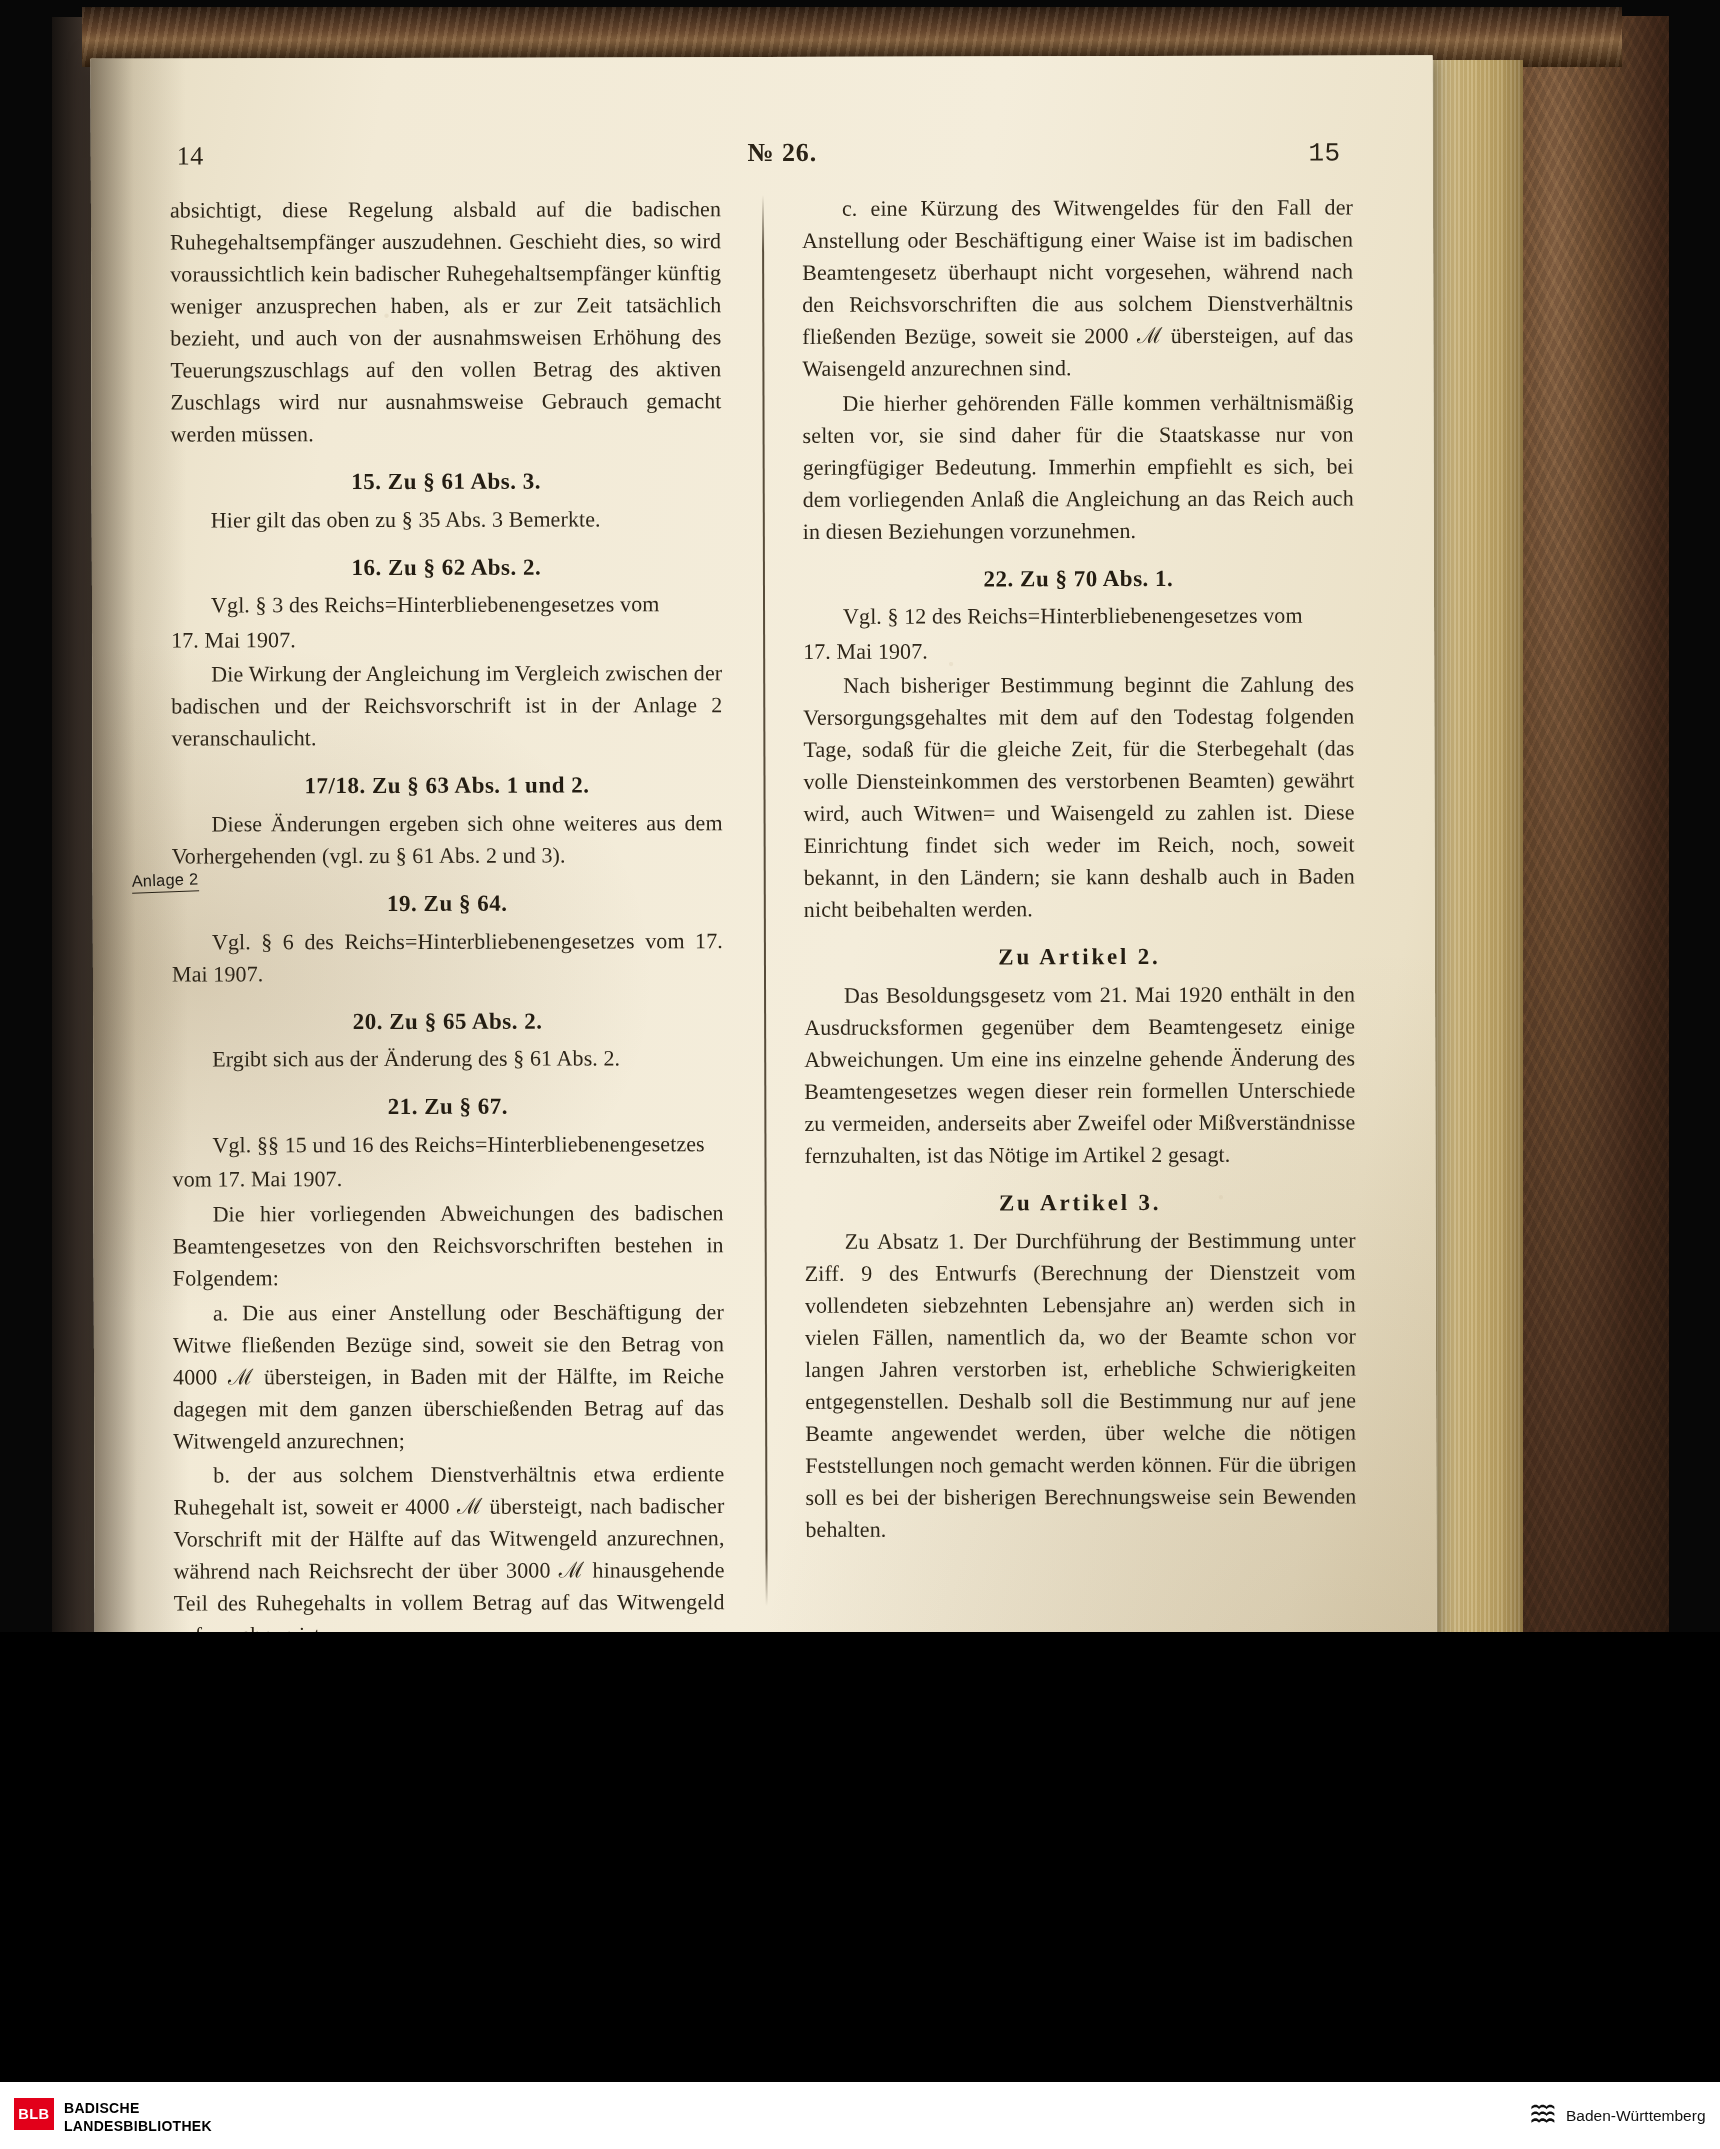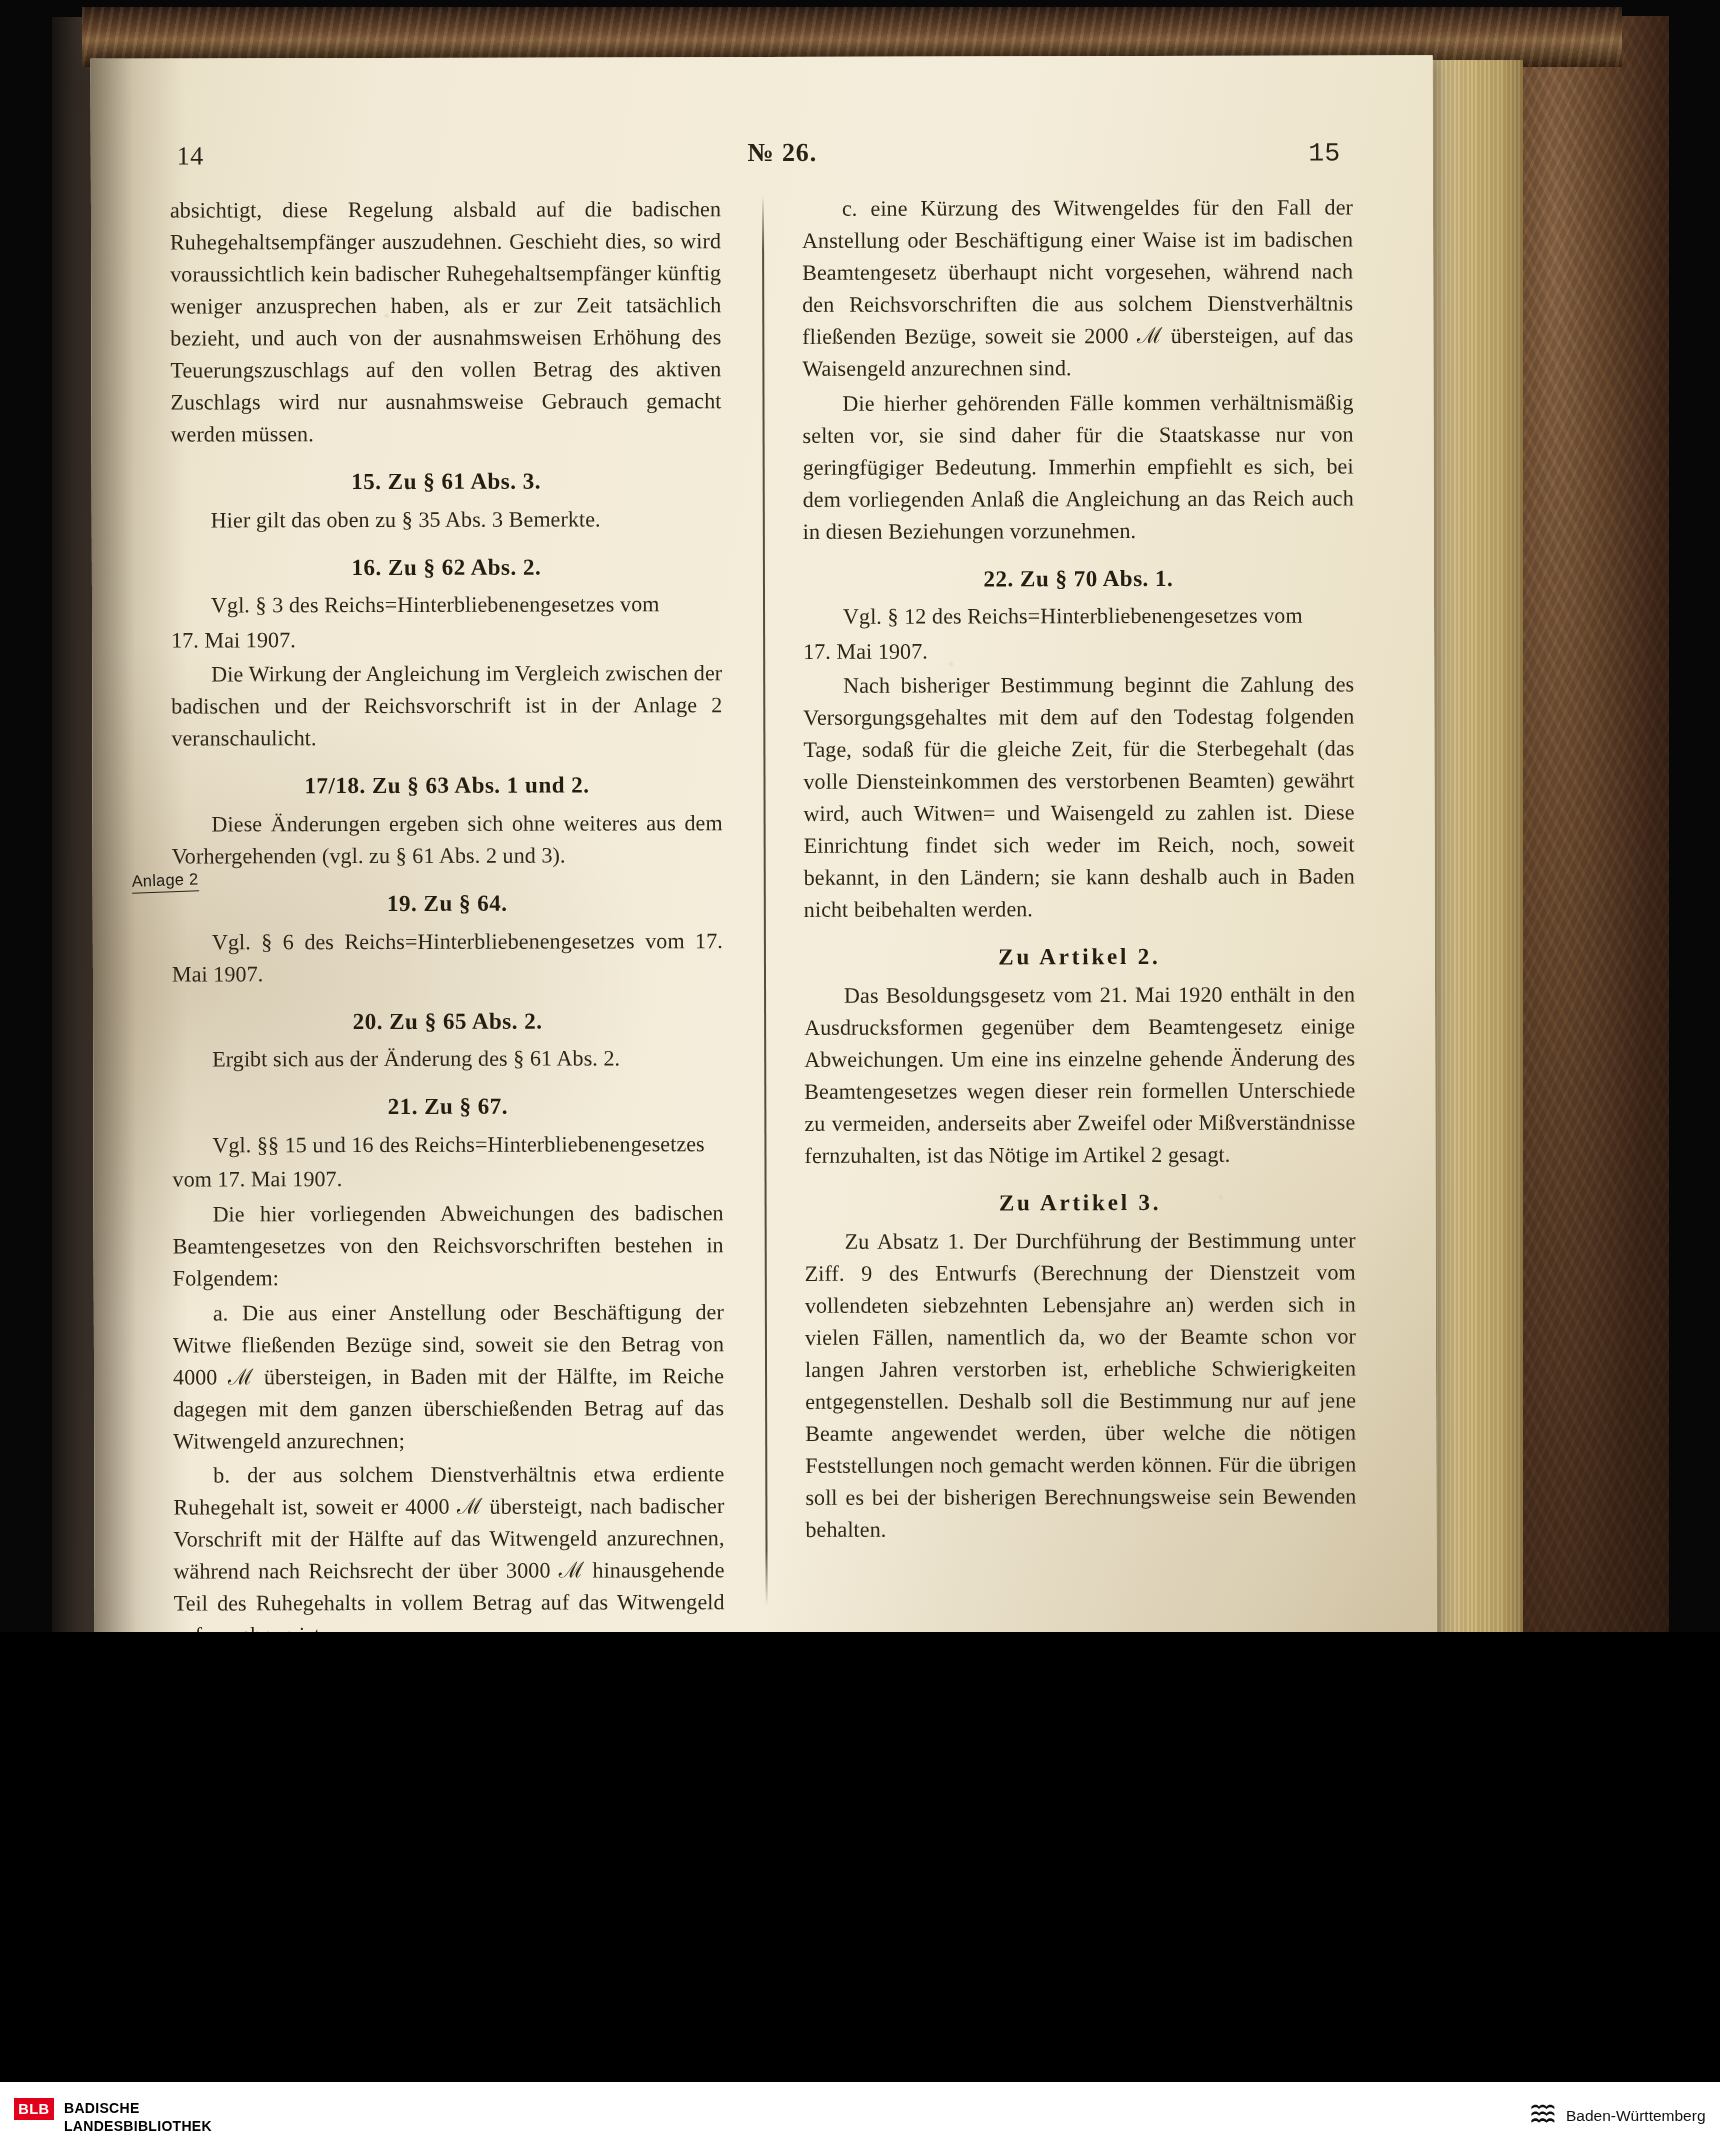--- a/index.html
+++ b/index.html
@@ -233,21 +233,21 @@
 
   
   #footer {
     position: absolute;
     left: 0; top: 2082px;
     width: 1721px; height: 67px;
     background: #ffffff;
   }
   #blb-logo {
     position:absolute; left: 13.8px; top: 15.5px;
-    width: 40px; height: 22px;
+    width: 40px; height: 32px;
     background: #e2001a;
     color: #fff;
     font-family: "Liberation Sans", sans-serif;
     font-size: 14.6px;
     font-weight: 700;
     display:flex; align-items:center; justify-content:center;
     letter-spacing: 0.4px;
   }
   #blb-text {
     position:absolute; left: 64px; top: 17px;

